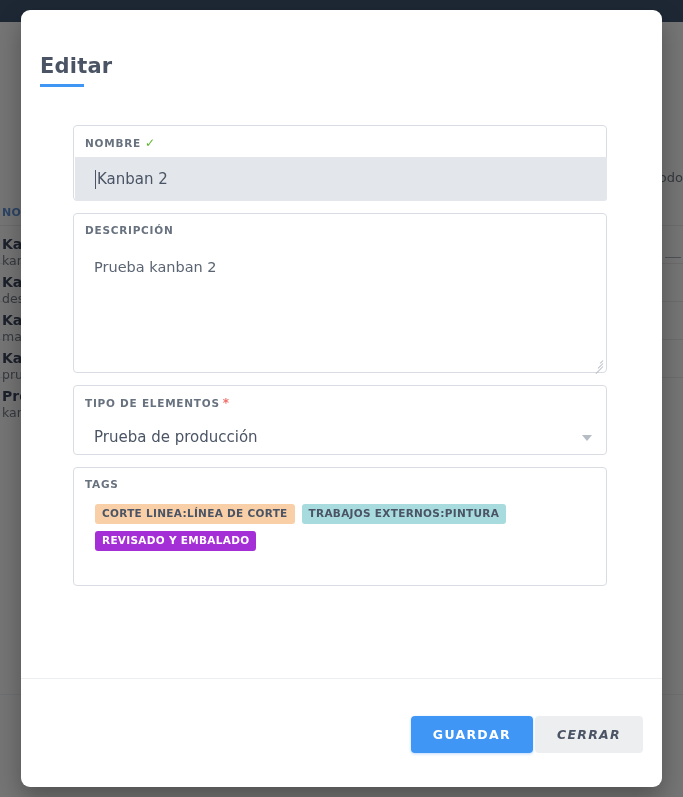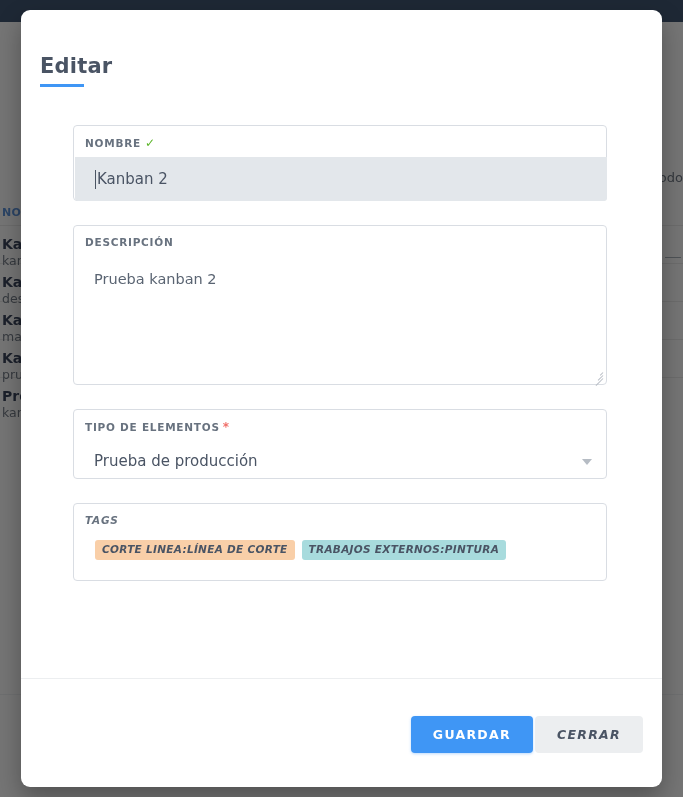--- a/index.html
+++ b/index.html
@@ -135,21 +135,21 @@
     top: 115px;
     width: 534px;
   }
 
   
   .field {
     border: 1px solid #d9dde3;
     border-radius: 4px;
     background: #ffffff;
     box-sizing: border-box;
-    margin-bottom: 24px;
+    margin-bottom: 12px;
     position: relative;
   }
   .field-label {
     font-size: 10.5px;
     font-weight: bold;
     color: #68727f;
     letter-spacing: .75px;
     padding: 10px 0 0 11px;
     display: block;
   }
@@ -234,21 +234,21 @@
     position: absolute;
     right: 14px;
     top: 49px;
     width: 0; height: 0;
     border-left: 5px solid transparent;
     border-right: 5px solid transparent;
     border-top: 6px solid #b6bcc4;
   }
 
   
-  #field-tags { height: 78px; padding-bottom: 6px; font-style: italic; }
+  #field-tags { height: 119px; padding-bottom: 6px; }
   .tag-list {
     padding: 14px 0 0 21px;
     display: flex;
     flex-wrap: wrap;
     gap: 7px;
     width: 500px;
   }
   .tag {
     display: inline-block;
     font-size: 10.5px;
@@ -363,20 +363,21 @@
       <span class="field-label"><span>TIPO DE ELEMENTOS</span><span class="req-star">*</span></span>
       <div class="select-value">Prueba de producción</div>
       <div class="select-caret"></div>
     </div>
 
     <div class="field" id="field-tags">
       <span class="field-label">TAGS</span>
       <div class="tag-list">
         <span class="tag" id="tag-0" style="background: rgb(249, 207, 168); color: rgb(74, 84, 100); text-align: center;">CORTE LINEA:LÍNEA DE CORTE</span>
         <span class="tag" id="tag-2" style="background: rgb(168, 219, 221); color: rgb(74, 84, 100);">TRABAJOS EXTERNOS:PINTURA</span>
+        <span class="tag" id="tag-3" style="background: rgb(164, 47, 214); color: rgb(255, 255, 255);">REVISADO Y EMBALADO</span>
       </div>
     </div>
 
   </div>
 
   <div class="modal-footer-rule"></div>
   <div class="modal-footer">
     <button class="btn btn-primary">GUARDAR</button>
     <button class="btn btn-secondary">CERRAR</button>
   </div>

